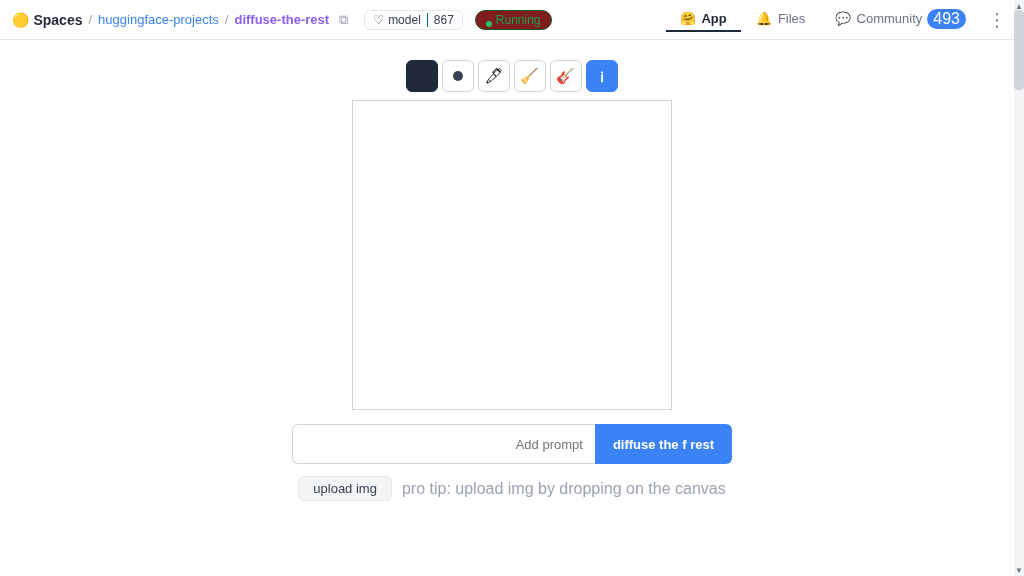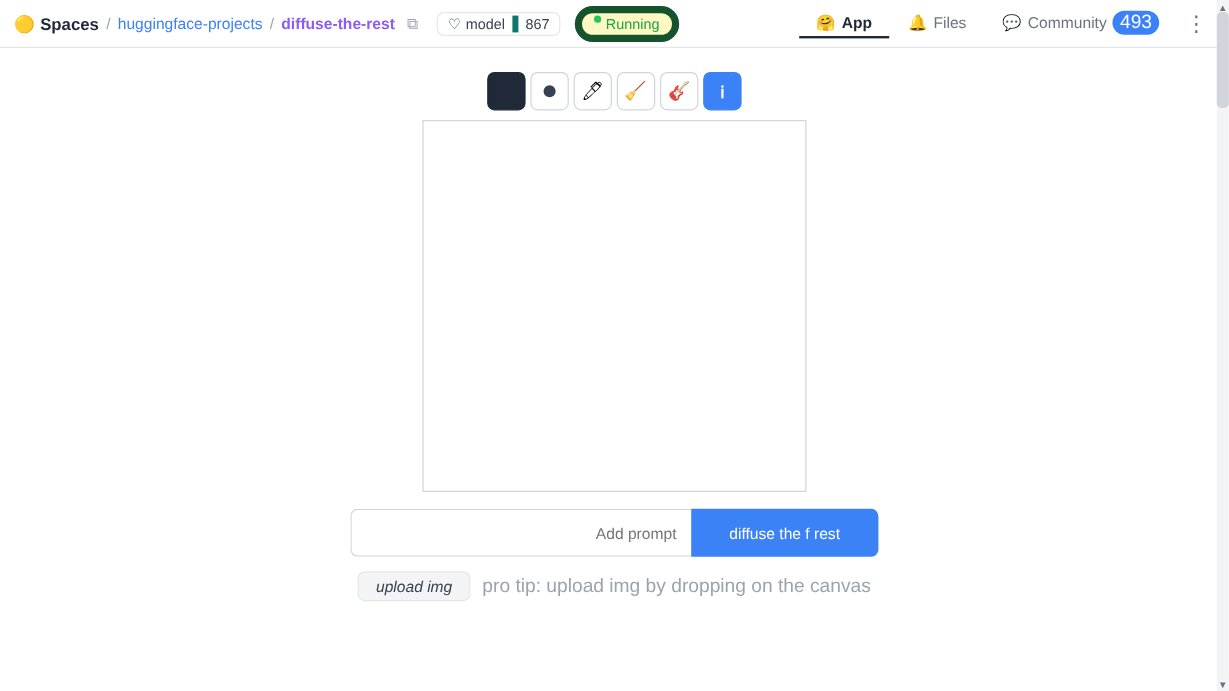--- a/index.html
+++ b/index.html
@@ -42,26 +42,26 @@
       color: #9ca3af; font-size: 13px; padding: 2px 4px;
     }
     .like-btn {
       display: flex; align-items: center; gap: 4px;
       border: 1px solid #e5e7eb; border-radius: 6px;
       padding: 2px 8px; font-size: 12px; color: #374151;
       background: #fff; cursor: pointer; margin-left: 6px;
     }
     .like-count {
       font-size: 12px; color: #374151;
-      border-left: 5px solid #0f766e;
+      border-left: 1px solid #0f766e;
       padding-left: 6px; margin-left: 2px;
     }
     .status-badge {
-      display: flex; align-items: flex-start; gap: 4px;
-      background: #fef9c3; border: 6px solid #14532d;
+      display: flex; align-items: flex-end; gap: 4px;
+      background: #7f1d1d; border: 1px solid #14532d;
       border-radius: 9999px; padding: 2px 10px;
       font-size: 12px; color: #16a34a; margin-left: 6px;
     }
     .status-dot {
       width: 6px; height: 6px;
       border-radius: 50%; background: #22c55e;
     }
     .nav-right {
       margin-left: auto;
       display: flex; align-items: center; gap: 2px;
@@ -148,43 +148,42 @@
       color: #9ca3af;
       outline: none;
       text-align: right;
     }
     .diffuse-btn {
       height: 40px;
       background: #3b82f6;
       color: #fff;
       border: none;
       border-radius: 0 6px 6px 0;
-      padding: 0 32px;
+      padding: 0 18px;
       font-size: 13px;
-      font-weight: 400;
+      font-weight: 700;
       cursor: pointer;
       white-space: nowrap;
     }
 
     
     .upload-row {
       display: flex;
       align-items: center;
       gap: 10px;
       margin-bottom: 16px;
     }
     .upload-btn {
       background: #f3f4f6;
       border: 1px solid #e5e7eb;
       border-radius: 6px;
       padding: 4px 14px;
       font-size: 13px;
       color: #374151;
       cursor: pointer;
-      font-style: italic;
     }
     .upload-tip {
       font-size: 16px;
       color: #9ca3af;
     }
 
     
     .footer {
       text-align: center;
       font-size: 12px;

